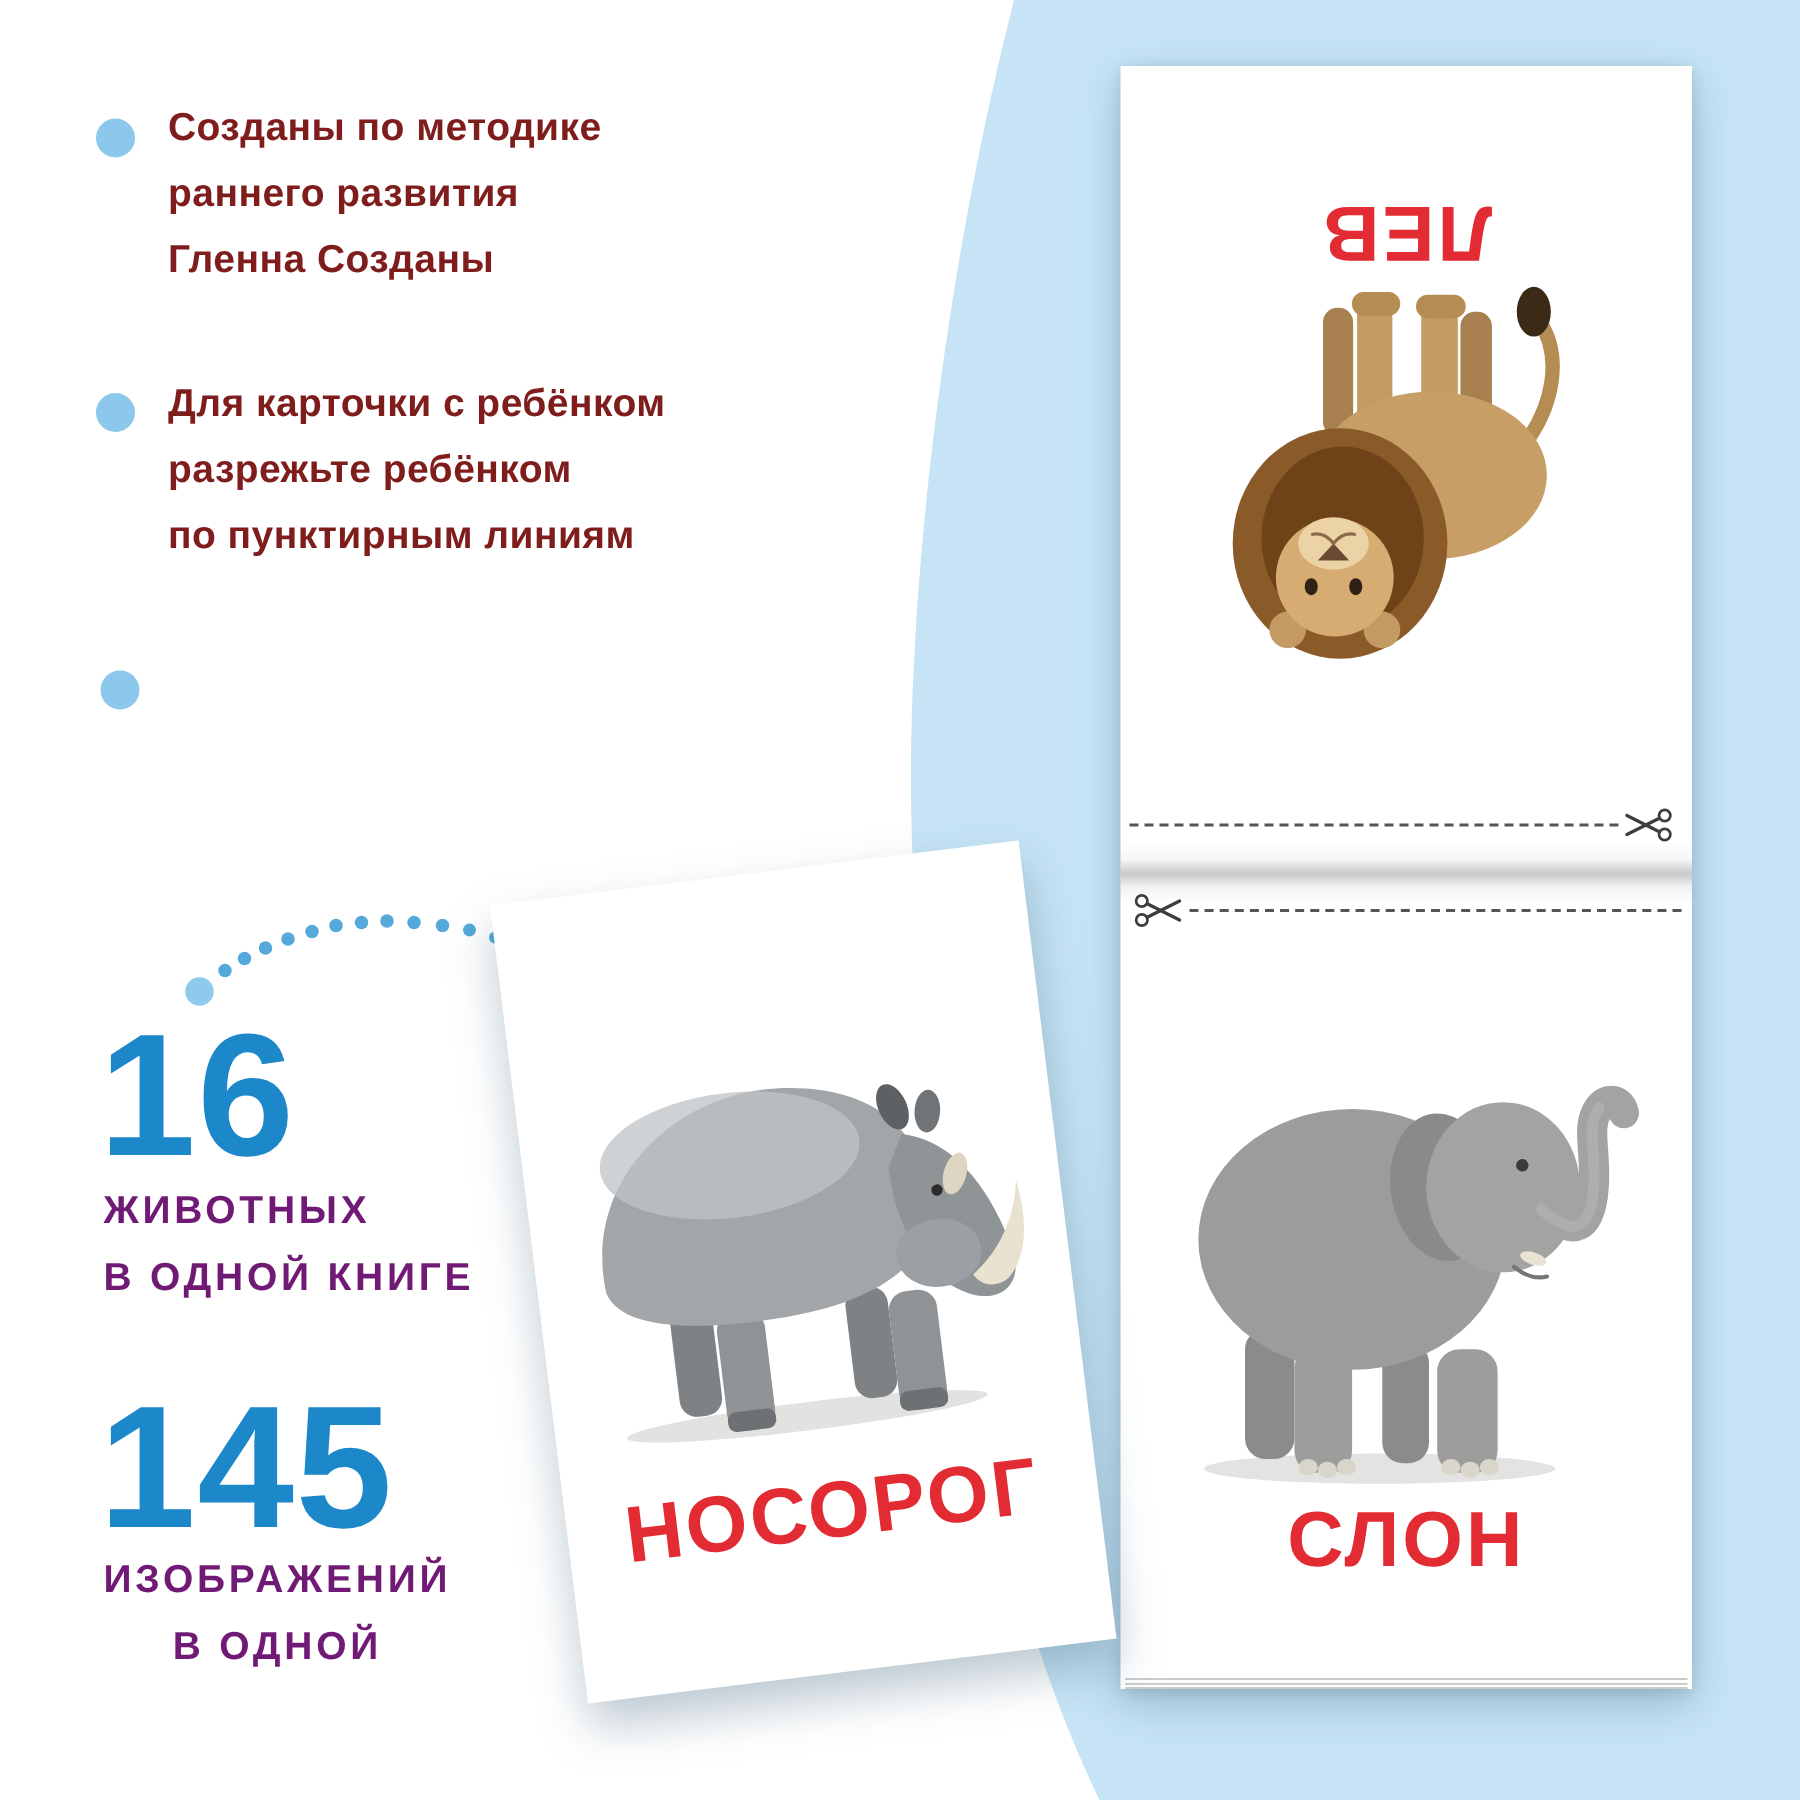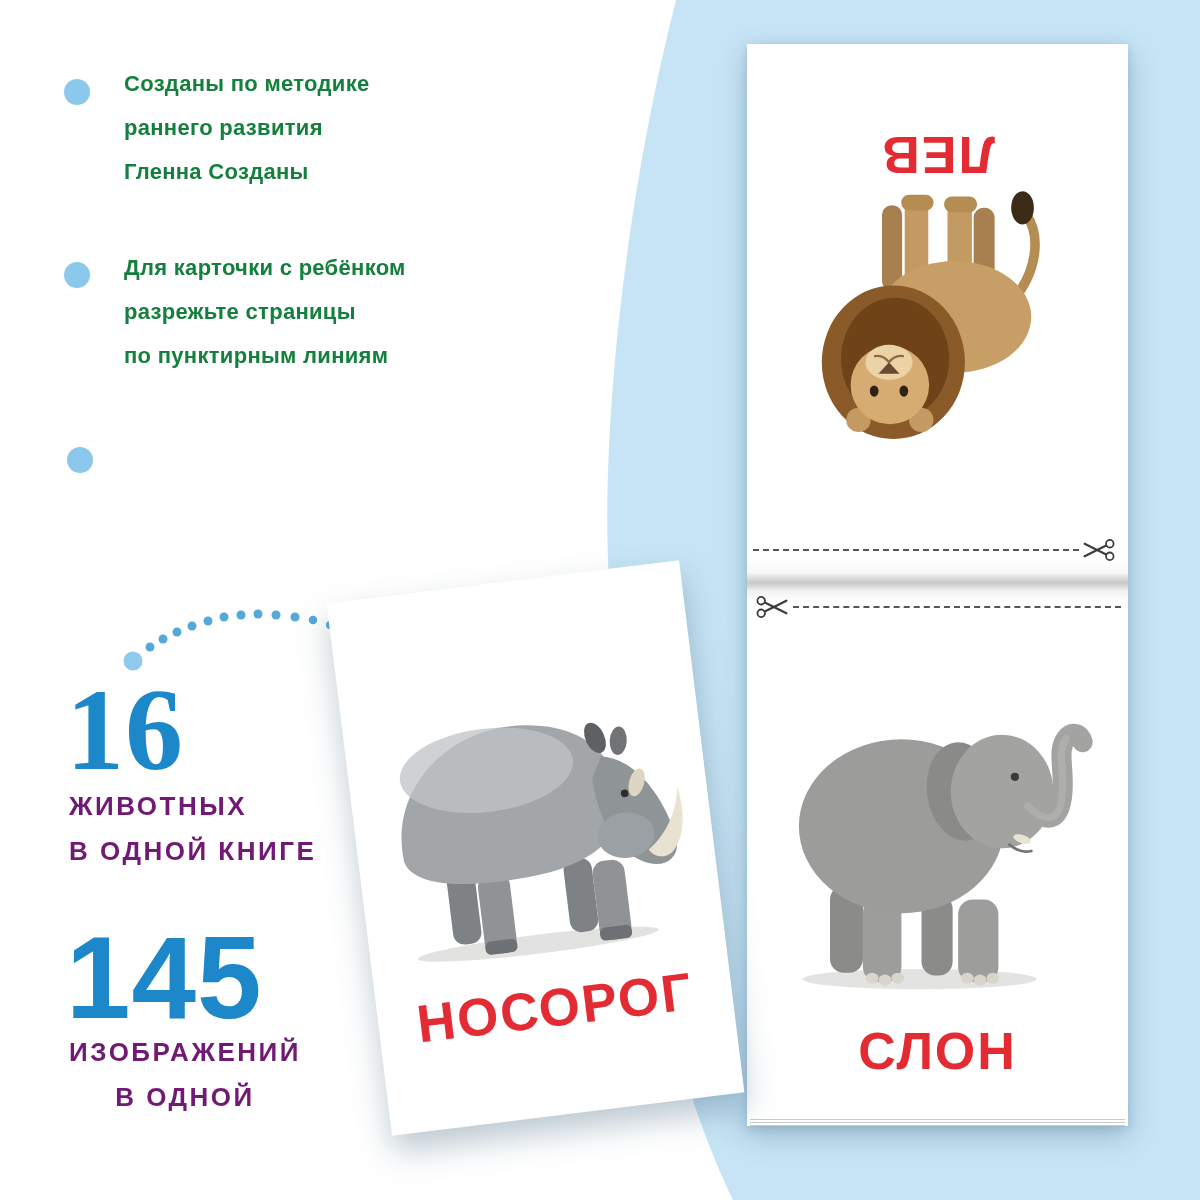--- a/index.html
+++ b/index.html
@@ -6,31 +6,31 @@
   body{background:#e9eef2;font-family:"Liberation Sans",sans-serif;}
   .stage{position:relative;width:1200px;height:1200px;overflow:hidden;background:#c6e4f5;}
 
   .white-panel{position:absolute;left:0;top:0;width:1200px;height:1200px;z-index:1;}
 
   
   .feature-dot{position:absolute;width:26px;height:26px;border-radius:50%;background:#8cc8eb;z-index:3;}
   .dot-1{left:64px;top:79px;}
   .dot-2{left:64px;top:262px;}
   .dot-3{left:67px;top:447px;}
-  .feature-text{position:absolute;left:124px;color:#15803d;font-weight:bold;
-    font-size:22px;line-height:44px;letter-spacing:.3px;z-index:3;}
+  .feature-text{position:absolute;left:112px;color:#7f1d1d;font-weight:bold;
+    font-size:26px;line-height:44px;letter-spacing:.3px;z-index:3;}
   .ft-1{top:62px;}
   .ft-2{top:246px;}
   .ft-3{top:432px;}
 
   .dots-arc{position:absolute;left:118px;top:602px;z-index:3;}
 
   .stat-number{position:absolute;left:66px;color:#1c87c9;font-weight:bold;
     font-size:116px;line-height:116px;letter-spacing:1px;z-index:3;}
-  .sn-1{top:672px;font-family:Liberation Serif, serif;}
+  .sn-1{top:672px;}
   .sn-2{top:920px;}
   .stat-label{position:absolute;left:69px;color:#701a75;font-weight:bold;
     font-size:26px;line-height:45px;letter-spacing:2.5px;z-index:3;}
   .sl-1{top:784px;}
   .sl-2{top:1030px;text-align:center;}
 
   
   .flipbook{position:absolute;left:747px;top:44px;width:381px;height:1082px;background:#ffffff;
     box-shadow:0 10px 26px rgba(60,95,120,.32), 0 2px 8px rgba(60,95,120,.18);z-index:2;}
   .fold{position:absolute;left:0;right:0;top:516px;height:42px;
@@ -47,21 +47,21 @@
 
   .card-content{position:absolute;left:0;width:100%;}
   .top-content{top:66px;height:422px;transform:rotate(180deg);}
   .bottom-content{top:575px;height:460px;}
   .animal-zone{position:absolute;left:0;right:0;display:flex;align-items:flex-end;justify-content:center;}
   .top-content .animal-zone{top:4px;height:342px;}
   .bottom-content .animal-zone{top:0;height:372px;}
   .card-label{position:absolute;left:0;right:0;text-align:center;color:#e32b33;
     font-weight:bold;letter-spacing:2px;}
   .top-content .card-label{top:347px;font-size:52px;}
-  .bottom-content .card-label{top:378px;font-size:52px;margin-top:24px;}
+  .bottom-content .card-label{top:378px;font-size:52px;}
 
   
   .rhino-card{position:absolute;left:358px;top:580px;width:355px;height:536px;background:#ffffff;
     transform:rotate(-7deg);box-shadow:0 16px 32px rgba(60,95,120,.34);z-index:3;}
   .rhino-zone{position:absolute;left:10px;right:10px;top:48px;height:330px;
     display:flex;align-items:flex-end;justify-content:center;}
   .rhino-card .card-label{top:398px;font-size:53px;}
 </style>
 </head>
 <body>
@@ -76,21 +76,21 @@
     <div class="feature-dot dot-1"></div>
     <div class="feature-text ft-1">
       <div>Созданы по методике</div>
       <div>раннего развития</div>
       <div>Гленна Созданы</div>
     </div>
 
     <div class="feature-dot dot-2"></div>
     <div class="feature-text ft-2">
       <div>Для карточки с ребёнком</div>
-      <div>разрежьте страницы</div>
+      <div>разрежьте ребёнком</div>
       <div>по пунктирным линиям</div>
     </div>
 
     <div class="feature-dot dot-3"></div>
     <div class="feature-text ft-3">
     </div>
   </div>
 
   <svg class="dots-arc" width="240" height="72" viewBox="0 0 240 72" aria-hidden="true">
     <circle cx="15" cy="59" r="9.5" fill="#8fcaec"></circle>

